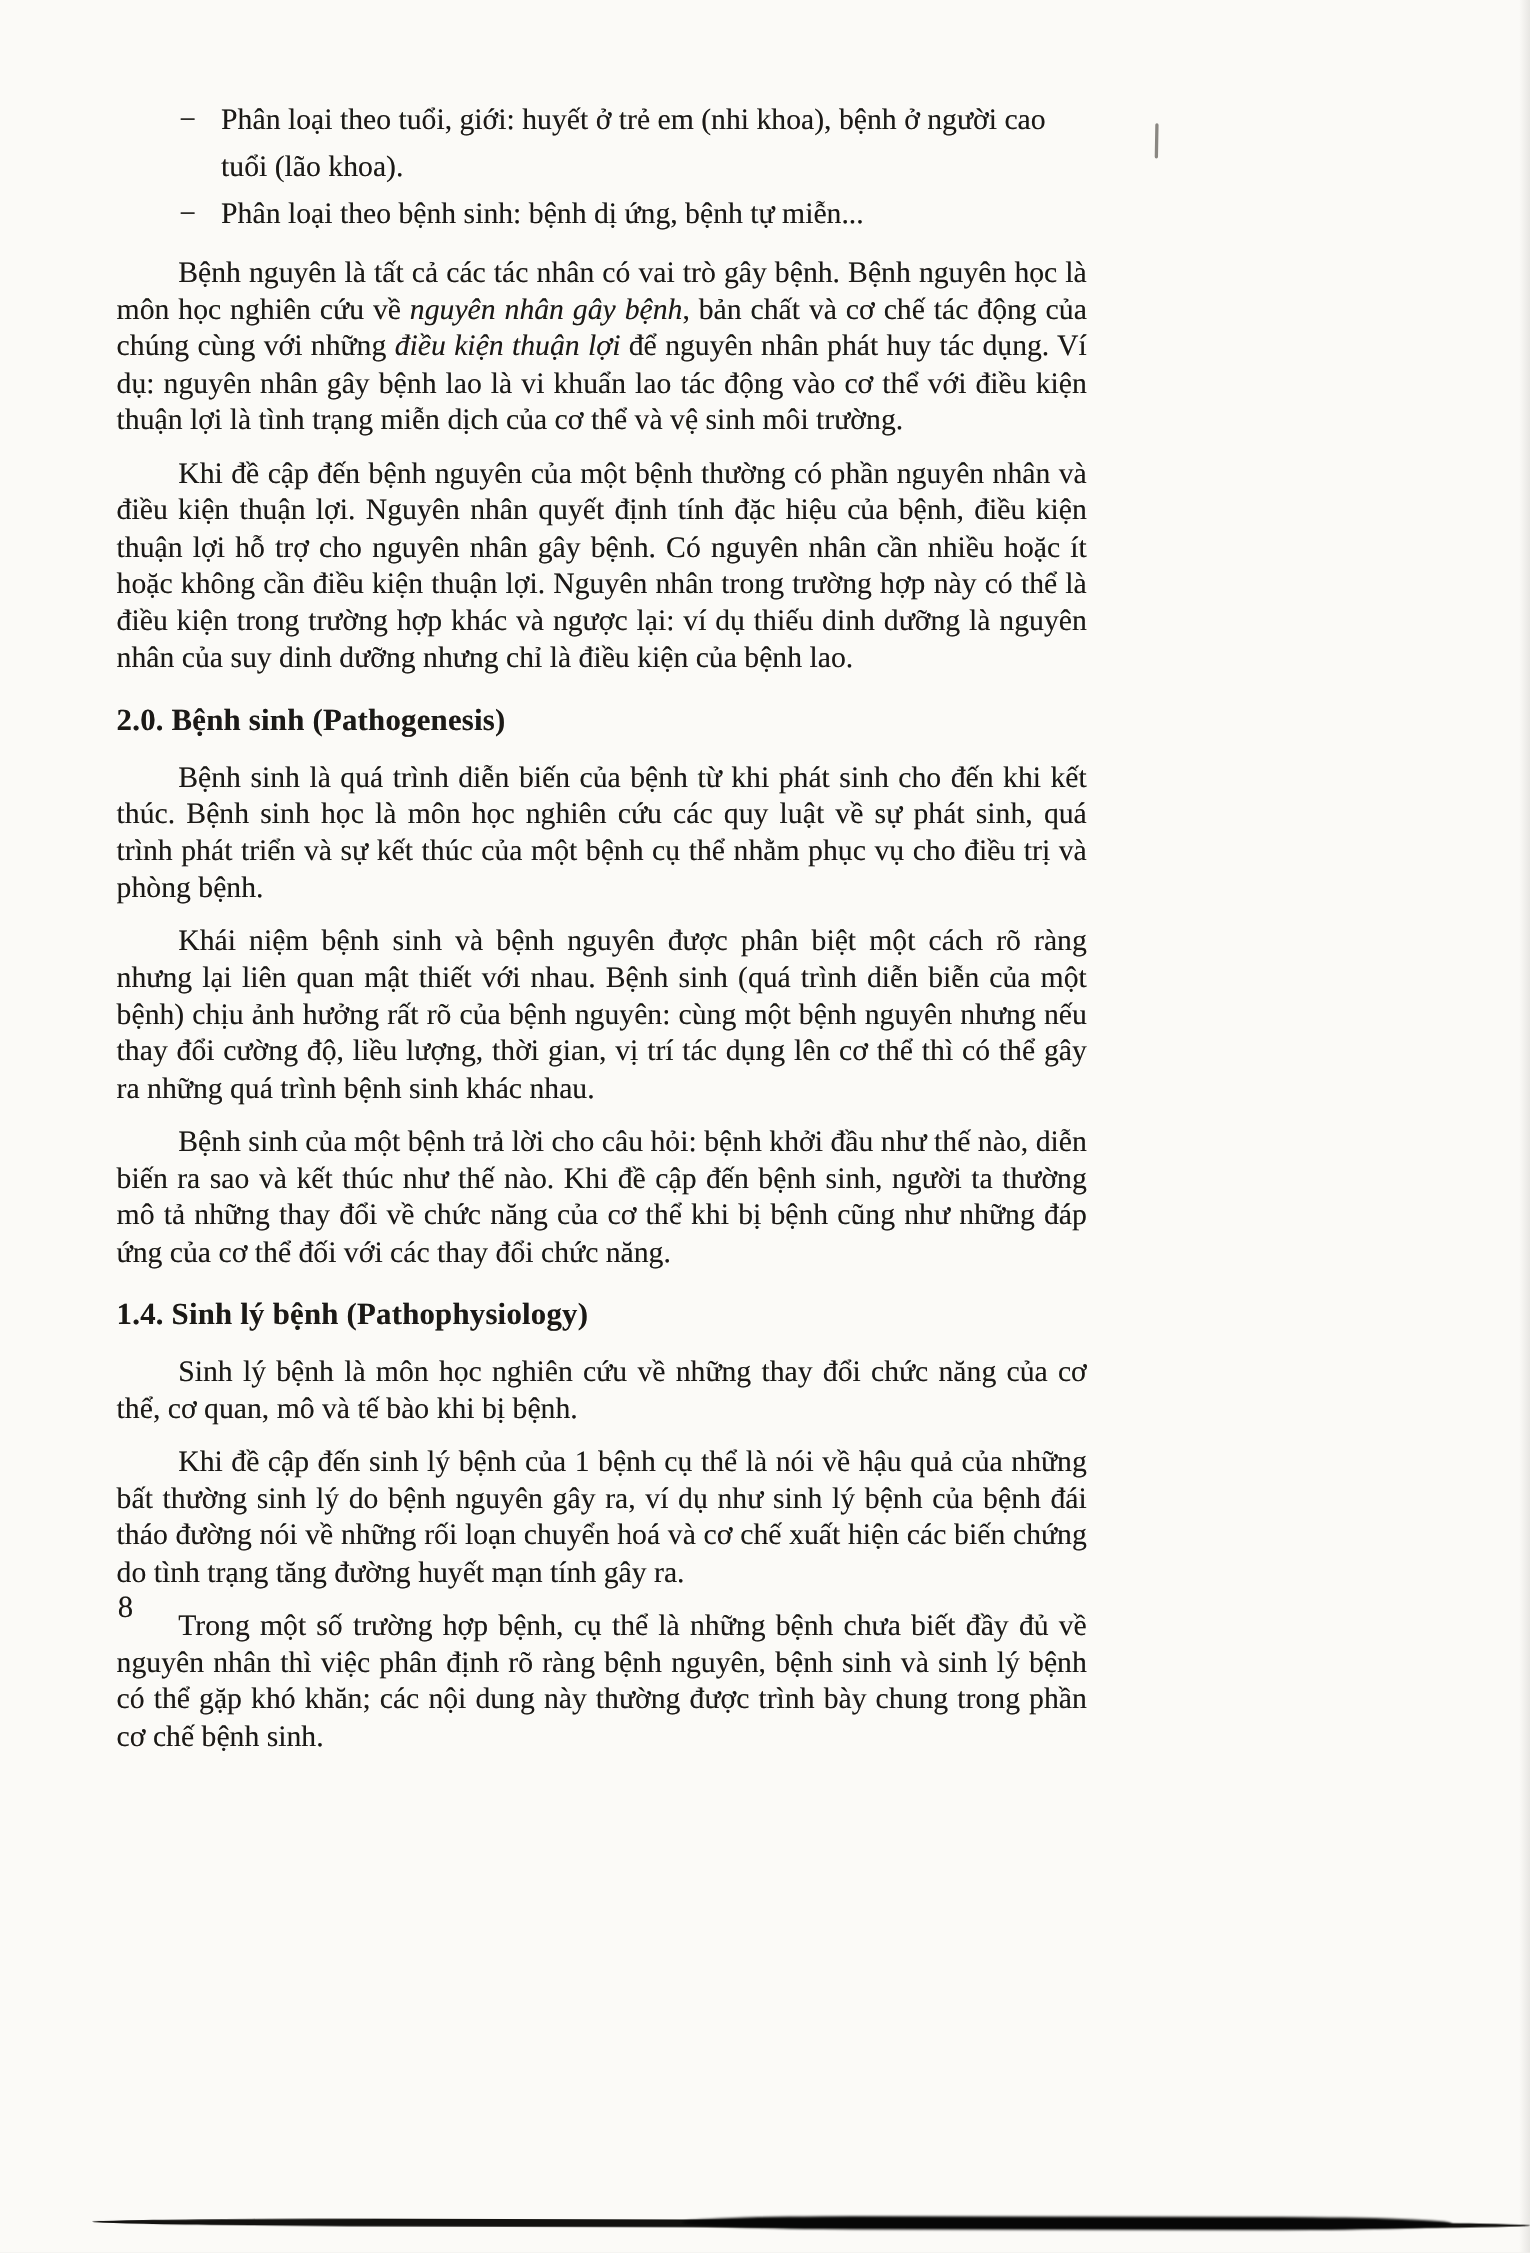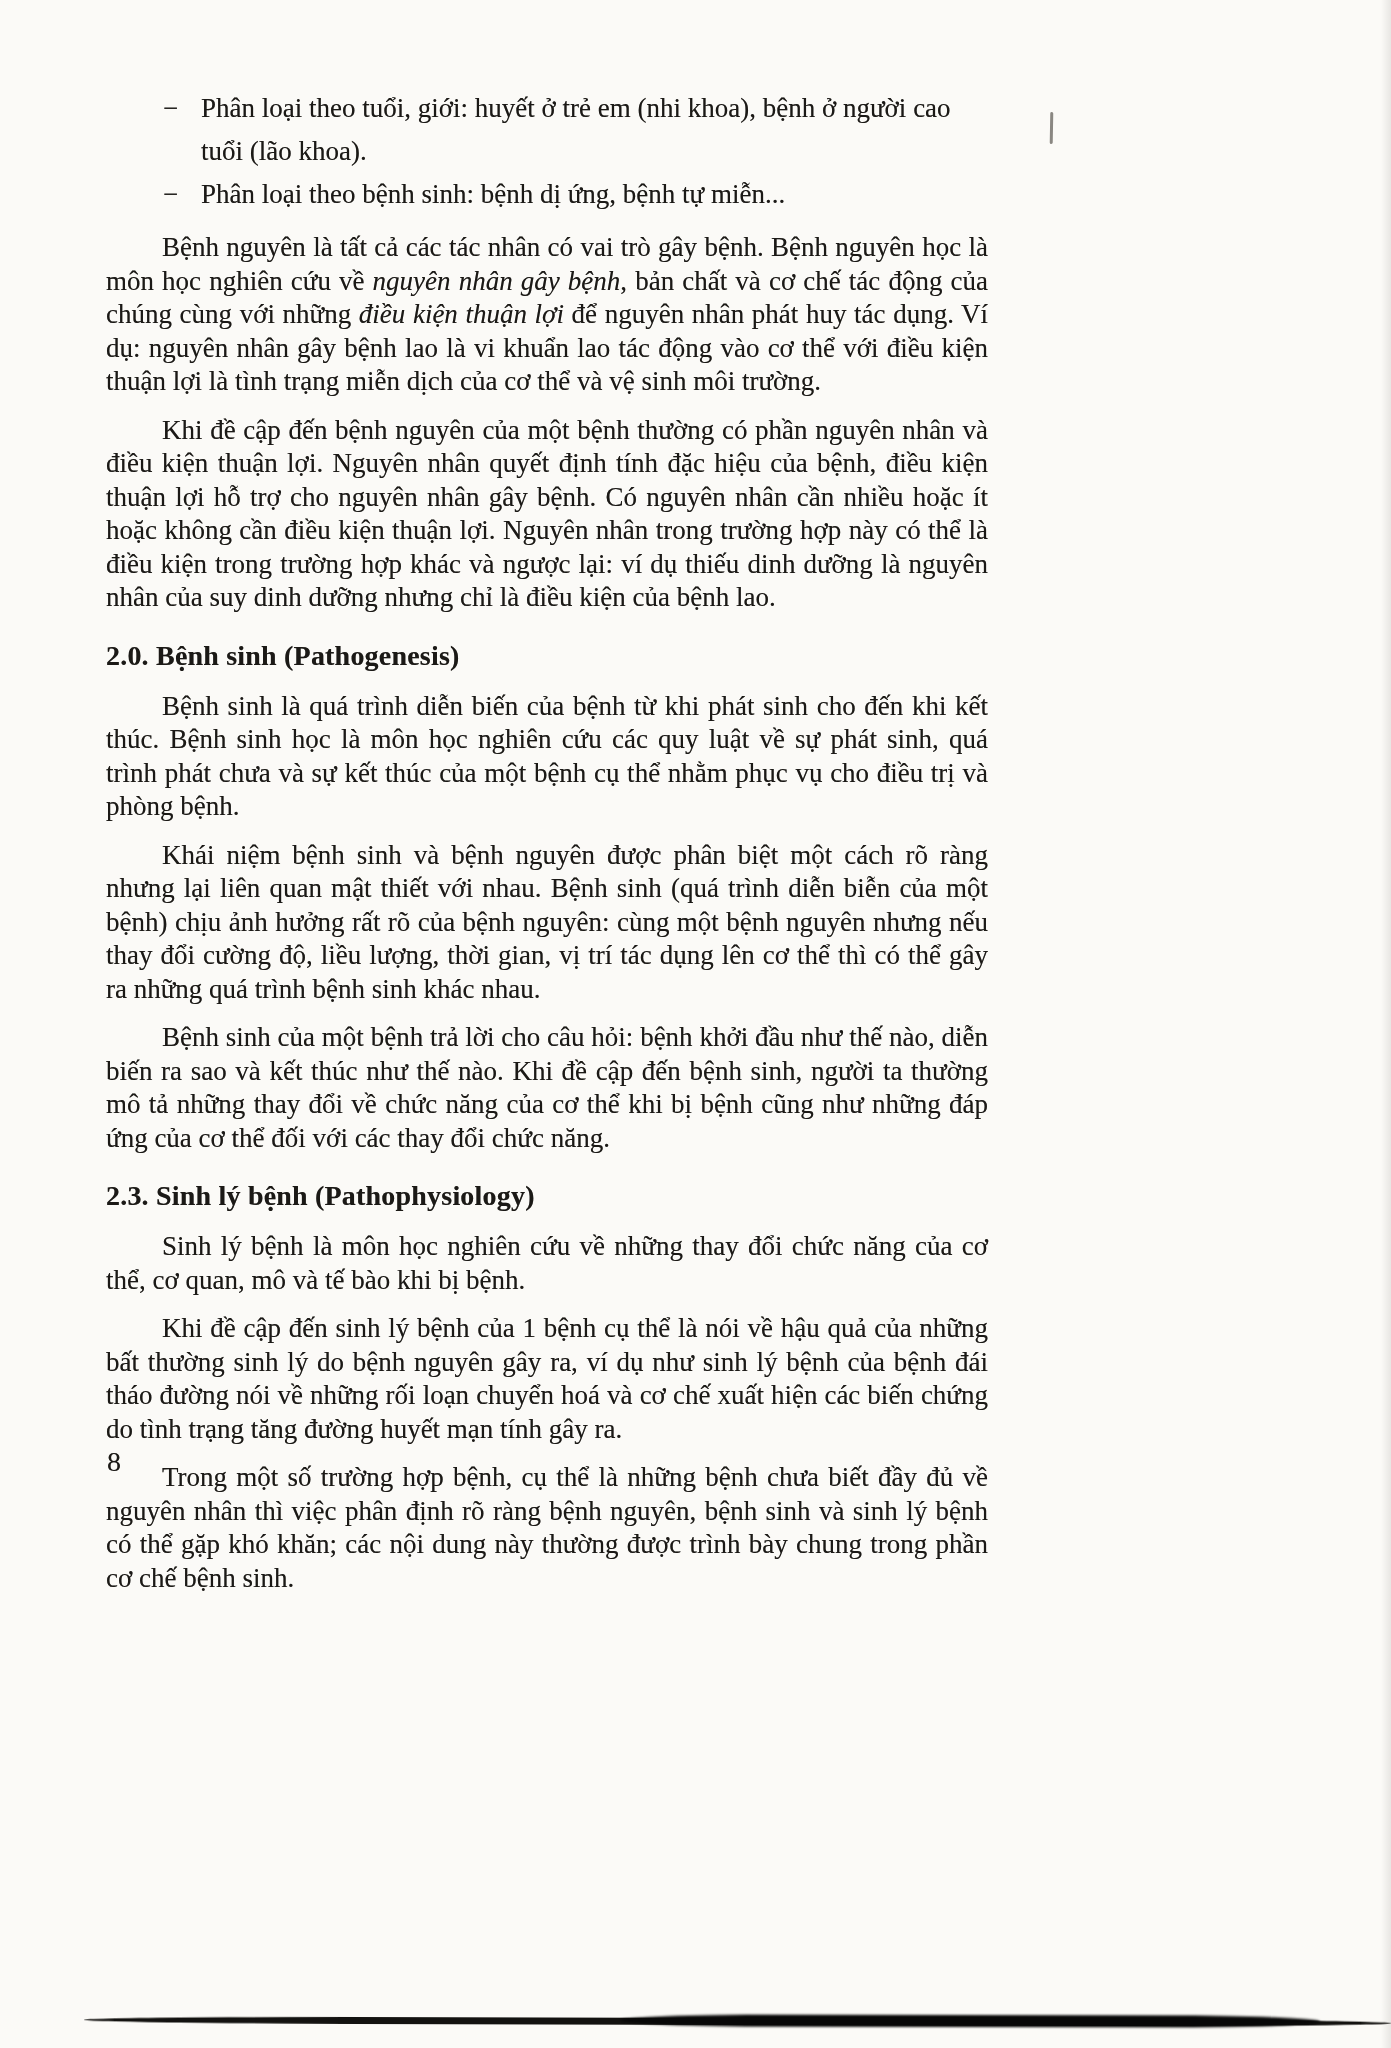--- a/index.html
+++ b/index.html
@@ -109,25 +109,25 @@
 
     <ul class="intro-list">
       <li><span class="dash">−</span><span>Phân loại theo tuổi, giới: huyết ở trẻ em (nhi khoa), bệnh ở người cao tuổi (lão khoa).</span></li>
       <li><span class="dash">−</span><span>Phân loại theo bệnh sinh: bệnh dị ứng, bệnh tự miễn...</span></li>
     </ul>
 
     <p class="para"><span>Bệnh nguyên là tất cả các tác nhân có vai trò gây bệnh. Bệnh nguyên học là môn học nghiên cứu về </span><em>nguyên nhân gây bệnh</em><span>, bản chất và cơ chế tác động của chúng cùng với những </span><em>điều kiện thuận lợi</em><span> để nguyên nhân phát huy tác dụng. Ví dụ: nguyên nhân gây bệnh lao là vi khuẩn lao tác động vào cơ thể với điều kiện thuận lợi là tình trạng miễn dịch của cơ thể và vệ sinh môi trường.</span></p>
     <p class="para">Khi đề cập đến bệnh nguyên của một bệnh thường có phần nguyên nhân và điều kiện thuận lợi. Nguyên nhân quyết định tính đặc hiệu của bệnh, điều kiện thuận lợi hỗ trợ cho nguyên nhân gây bệnh. Có nguyên nhân cần nhiều hoặc ít hoặc không cần điều kiện thuận lợi. Nguyên nhân trong trường hợp này có thể là điều kiện trong trường hợp khác và ngược lại: ví dụ thiếu dinh dưỡng là nguyên nhân của suy dinh dưỡng nhưng chỉ là điều kiện của bệnh lao.</p>
 
     <h2 class="section-heading">2.0. Bệnh sinh (Pathogenesis)</h2>
-    <p class="para">Bệnh sinh là quá trình diễn biến của bệnh từ khi phát sinh cho đến khi kết thúc. Bệnh sinh học là môn học nghiên cứu các quy luật về sự phát sinh, quá trình phát chưa và sự kết thúc của một bệnh cụ thể nhằm phục vụ cho điều trị và phòng bệnh.</p>
+    <p class="para">Bệnh sinh là quá trình diễn biến của bệnh từ khi phát sinh cho đến khi kết thúc. Bệnh sinh học là môn học nghiên cứu các quy luật về sự phát sinh, quá trình phát triển và sự kết thúc của một bệnh cụ thể nhằm phục vụ cho điều trị và phòng bệnh.</p>
     <p class="para">Khái niệm bệnh sinh và bệnh nguyên được phân biệt một cách rõ ràng nhưng lại liên quan mật thiết với nhau. Bệnh sinh (quá trình diễn biễn của một bệnh) chịu ảnh hưởng rất rõ của bệnh nguyên: cùng một bệnh nguyên nhưng nếu thay đổi cường độ, liều lượng, thời gian, vị trí tác dụng lên cơ thể thì có thể gây ra những quá trình bệnh sinh khác nhau.</p>
     <p class="para">Bệnh sinh của một bệnh trả lời cho câu hỏi: bệnh khởi đầu như thế nào, diễn biến ra sao và kết thúc như thế nào. Khi đề cập đến bệnh sinh, người ta thường mô tả những thay đổi về chức năng của cơ thể khi bị bệnh cũng như những đáp ứng của cơ thể đối với các thay đổi chức năng.</p>
 
-    <h2 class="section-heading">2.3. Sinh lý bệnh (Pathophysiology)</h2>
+    <h2 class="section-heading">1.4. Sinh lý bệnh (Pathophysiology)</h2>
     <p class="para">Sinh lý bệnh là môn học nghiên cứu về những thay đổi chức năng của cơ thể, cơ quan, mô và tế bào khi bị bệnh.</p>
     <p class="para">Khi đề cập đến sinh lý bệnh của 1 bệnh cụ thể là nói về hậu quả của những bất thường sinh lý do bệnh nguyên gây ra, ví dụ như sinh lý bệnh của bệnh đái tháo đường nói về những rối loạn chuyển hoá và cơ chế xuất hiện các biến chứng do tình trạng tăng đường huyết mạn tính gây ra.</p>
     <p class="para">Trong một số trường hợp bệnh, cụ thể là những bệnh chưa biết đầy đủ về nguyên nhân thì việc phân định rõ ràng bệnh nguyên, bệnh sinh và sinh lý bệnh có thể gặp khó khăn; các nội dung này thường được trình bày chung trong phần cơ chế bệnh sinh.</p>
 
   </div>
 
   <div class="page-number">8</div>
 
   <div class="mark-topright"></div>
   <div class="edge-right"></div>

